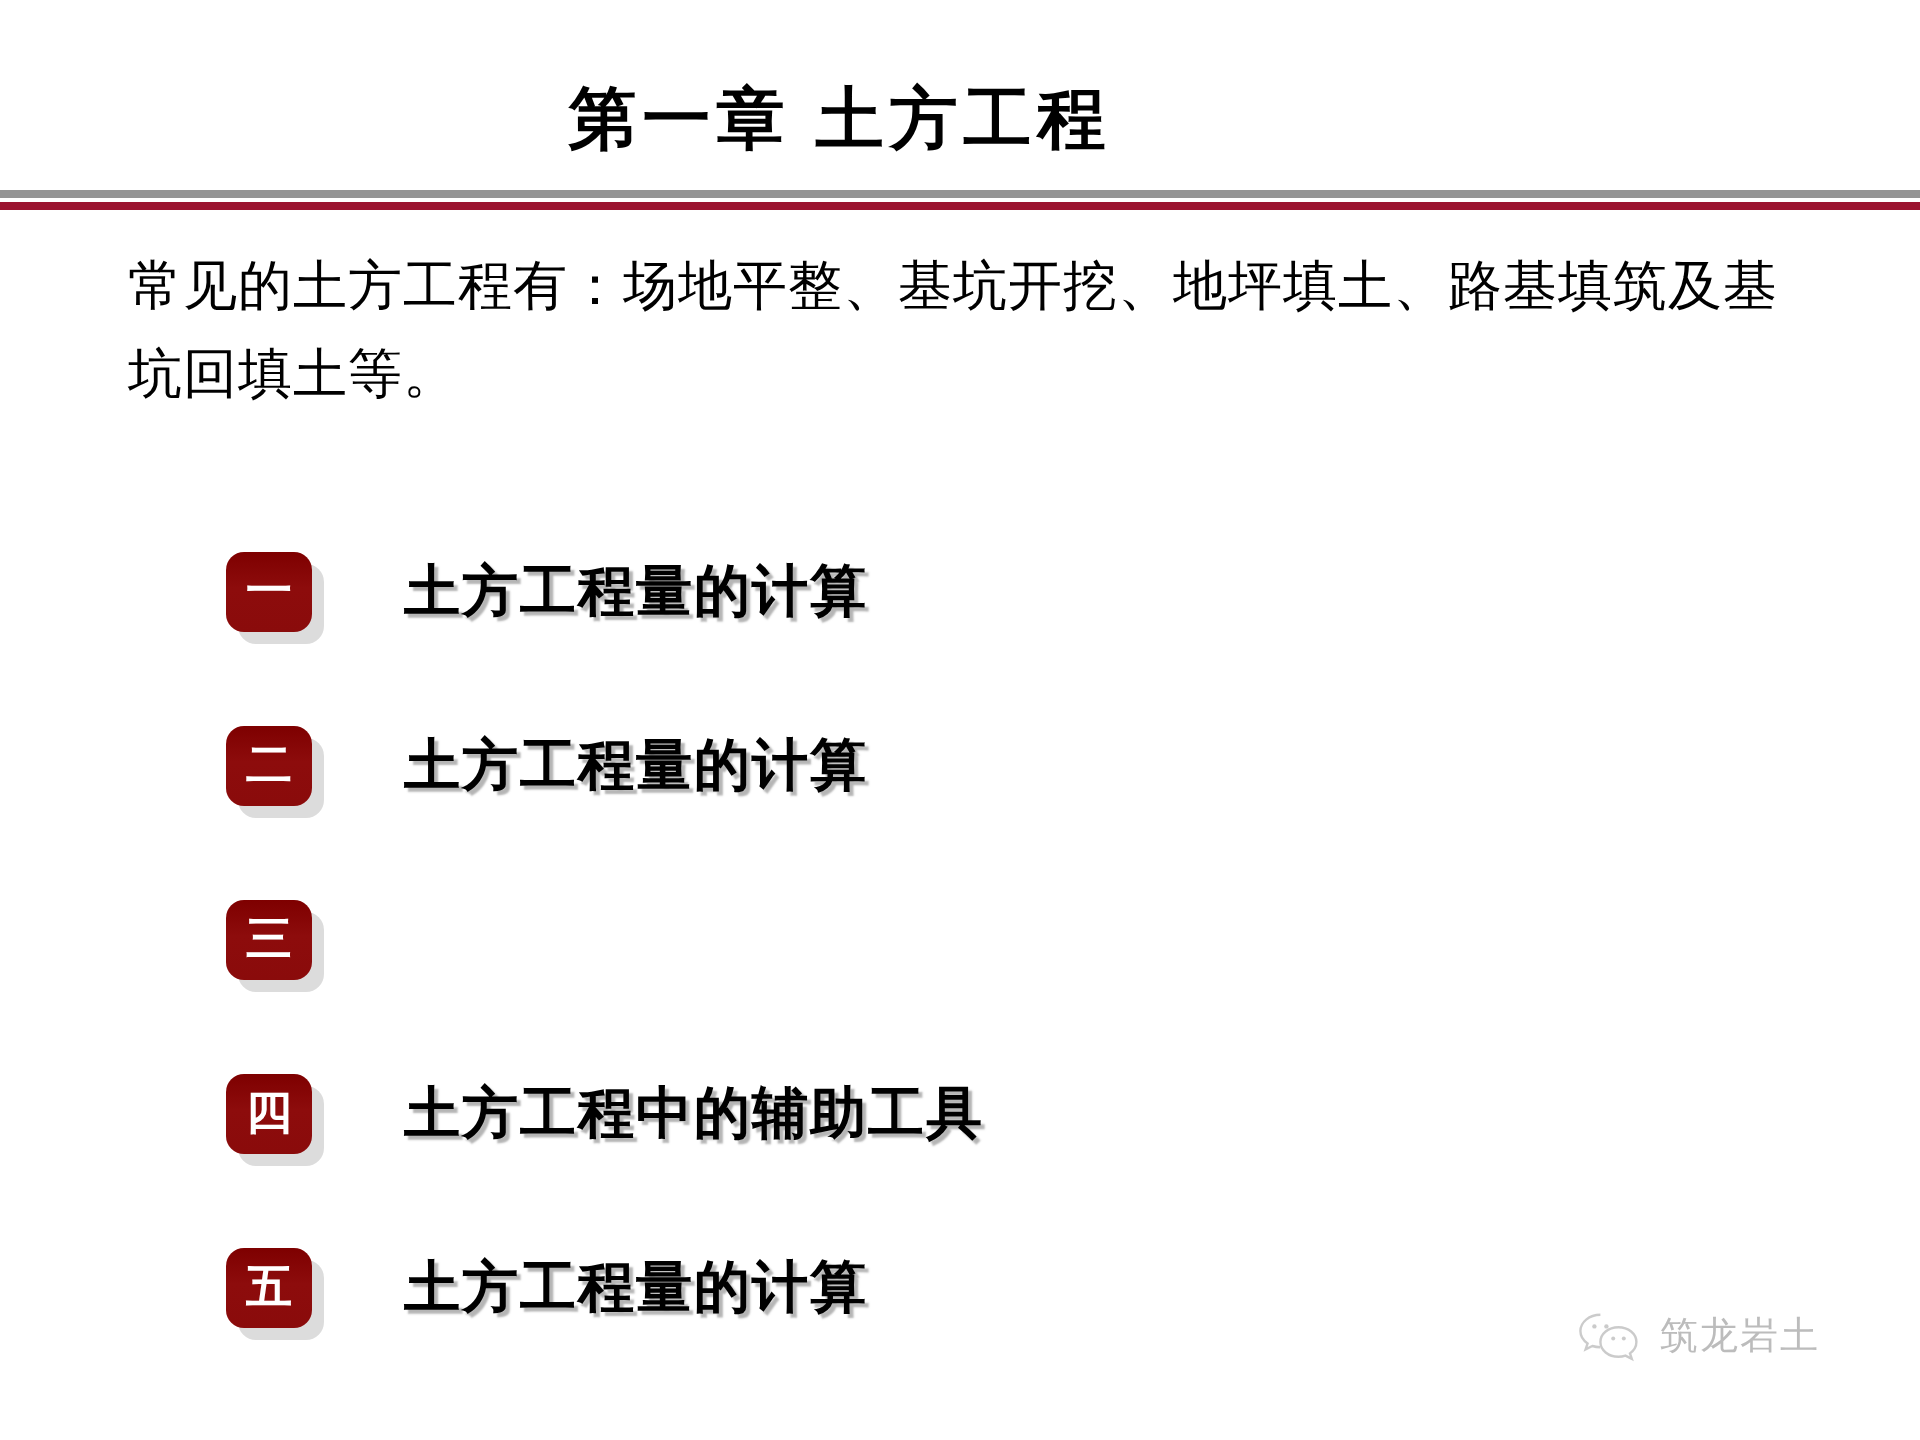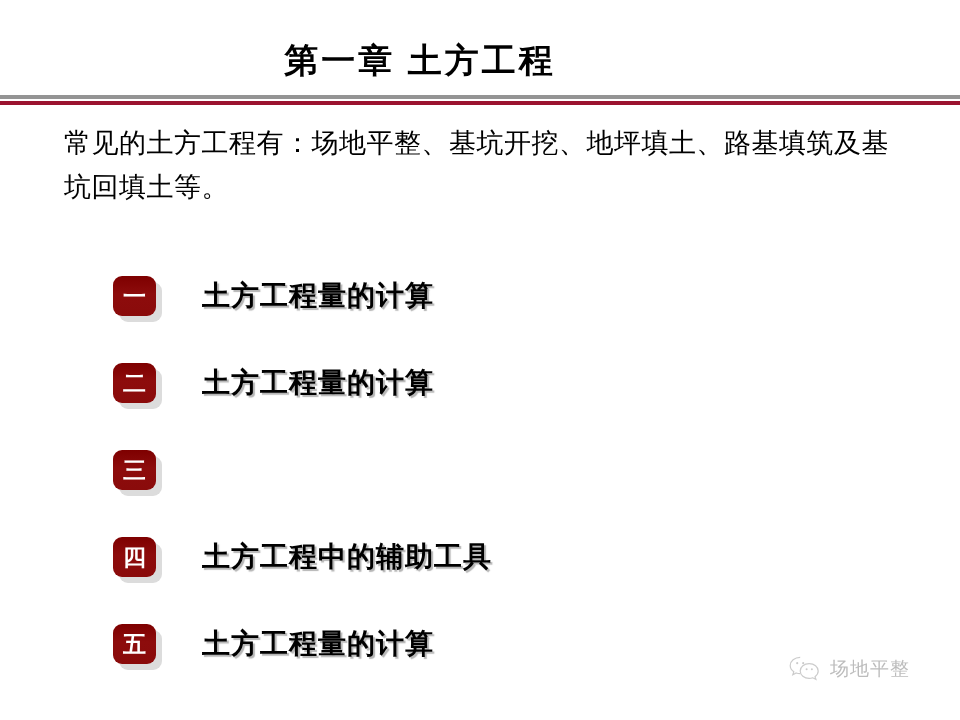--- a/index.html
+++ b/index.html
@@ -219,16 +219,16 @@
         <path d="M12.2 2.4C6.6 2.4 2.2 6.1 2.2 10.5c0 2.5 1.4 4.7 3.6 6.2l-1 3 3.4-1.7c1.2 0.4 2.5 0.6 3.9 0.6"></path>
       </g>
       <circle cx="9.2" cy="8.2" r="1.1" fill="#c9c9c9"></circle>
       <circle cx="15.2" cy="8.2" r="1.1" fill="#c9c9c9"></circle>
       <g fill="none" stroke="#c9c9c9" stroke-width="1.2">
         <path d="M21.2 8.6c-5 0-9 3.3-9 7.4s4 7.4 9 7.4c1.2 0 2.4-0.2 3.5-0.6l3.2 1.6-0.9-2.7c1.9-1.4 3.2-3.4 3.2-5.7 0-4.1-4-7.4-9-7.4z"></path>
       </g>
       <circle cx="18.6" cy="14.2" r="1" fill="#c9c9c9"></circle>
       <circle cx="23.9" cy="14.2" r="1" fill="#c9c9c9"></circle>
     </svg>
-    <span class="watermark-text">场地平整</span>
+    <span class="watermark-text">筑龙岩土</span>
   </div>
 
 </div>
 
 </body></html>

